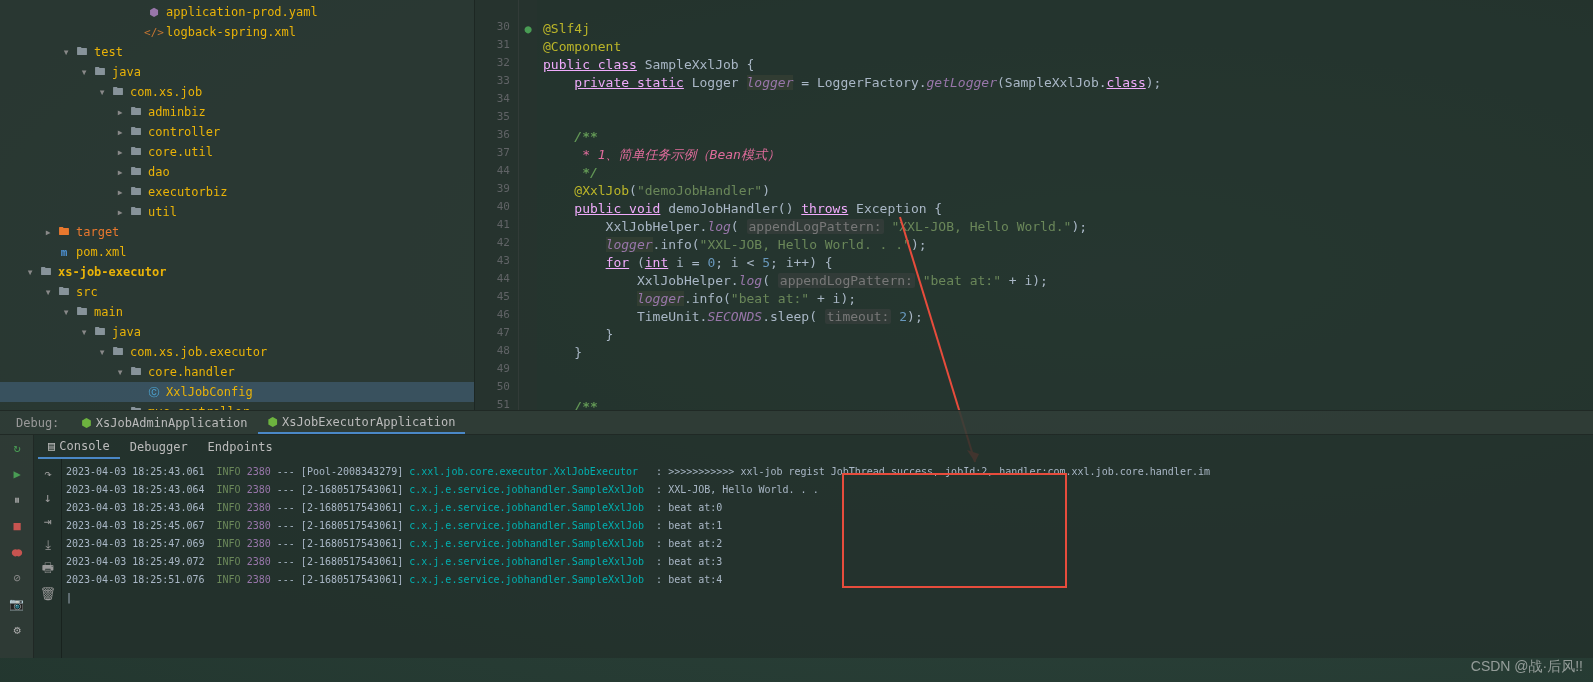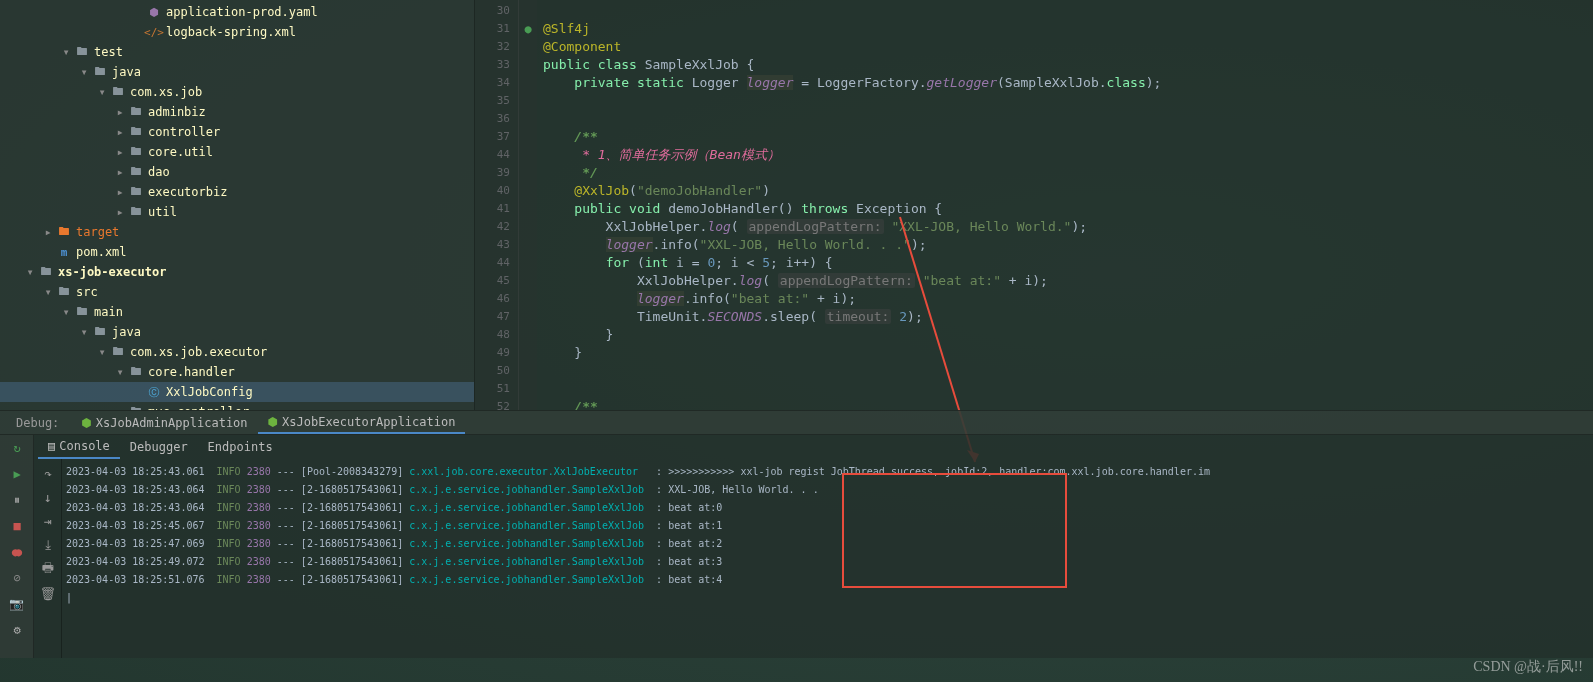--- a/index.html
+++ b/index.html
@@ -53,35 +53,35 @@
   justify-content: center;
   font-size: 11px;
 }
 .icon-folder { color: #87939a; }
 .icon-folder-open { color: #87939a; }
 .icon-yaml { color: #9876aa; }
 .icon-xml { color: #c57633; }
 .icon-target { color: #e8782e; }
 .icon-pom { color: #4e92d4; font-weight: bold; }
 .icon-class { color: #4ea9d8; }
-.tree-label { color: #fef9c3; }
+.tree-label { color: #eab308; }
 .tree-label.orange { color: #e8782e; }
 .editor {
   flex: 1;
   background: rgba(35,48,43,0.75);
   position: relative;
   overflow: hidden;
 }
 .editor-content { display: flex; height: 100%; }
 .gutter {
   width: 44px;
   background: rgba(40,52,46,0.6);
   text-align: right;
   padding-right: 8px;
-  padding-top: 2px;
+  padding-top: 18px;
   color: #606366;
   border-right: 1px solid rgba(80,80,80,0.3);
 }
 .gutter-line { height: 18px; line-height: 18px; font-size: 11px; }
 .gutter-marker {
   width: 18px;
   background: rgba(40,52,46,0.6);
   padding-top: 2px;
 }
 .marker-dot { height: 18px; display: flex; align-items: center; justify-content: center; }
@@ -89,21 +89,21 @@
   flex: 1;
   padding: 20px 6px;
   position: relative;
 }
 .code-line {
   height: 18px;
   line-height: 18px;
   white-space: pre;
   font-size: 13px;
 }
-.kw { color: #86efac; }
+.kw { color: #f0abfc; text-decoration: underline; }
 .str { color: #6a8759; }
 .anno { color: #bbb529; }
 .comment { color: #808080; font-style: italic; }
 .comment-bold { color: #629755; font-style: italic; font-weight: bold; }
 .comment-pink { color: #e06c9c; font-style: italic; }
 .type { color: #a9b7c6; }
 .method { color: #a9b7c6; }
 .method-i { color: #9876aa; font-style: italic; }
 .param-hint { color: #787878; background: rgba(70,70,70,0.4); border-radius: 2px; padding: 0 2px; }
 .logger-var { color: #9876aa; font-style: italic; background: rgba(80,80,60,0.3); }
@@ -210,21 +210,21 @@
   position: absolute;
   border: 2px solid #e74c3c;
   pointer-events: none;
 }
 .watermark {
   position: absolute;
   bottom: 6px;
   right: 10px;
   color: rgba(220,220,220,0.6);
   font-size: 14px;
-  font-family: Liberation Serif, serif;
+  font-family: Liberation Sans, sans-serif;
 }
 .green-dot { color: #499c54; }
 </style>
 </head>
 <body>
 
 <div class="main-split">
   <div class="sidebar" id="tree">
       <div class="tree-item" style="padding-left: 132px;">
         <span class="tree-arrow"></span>

